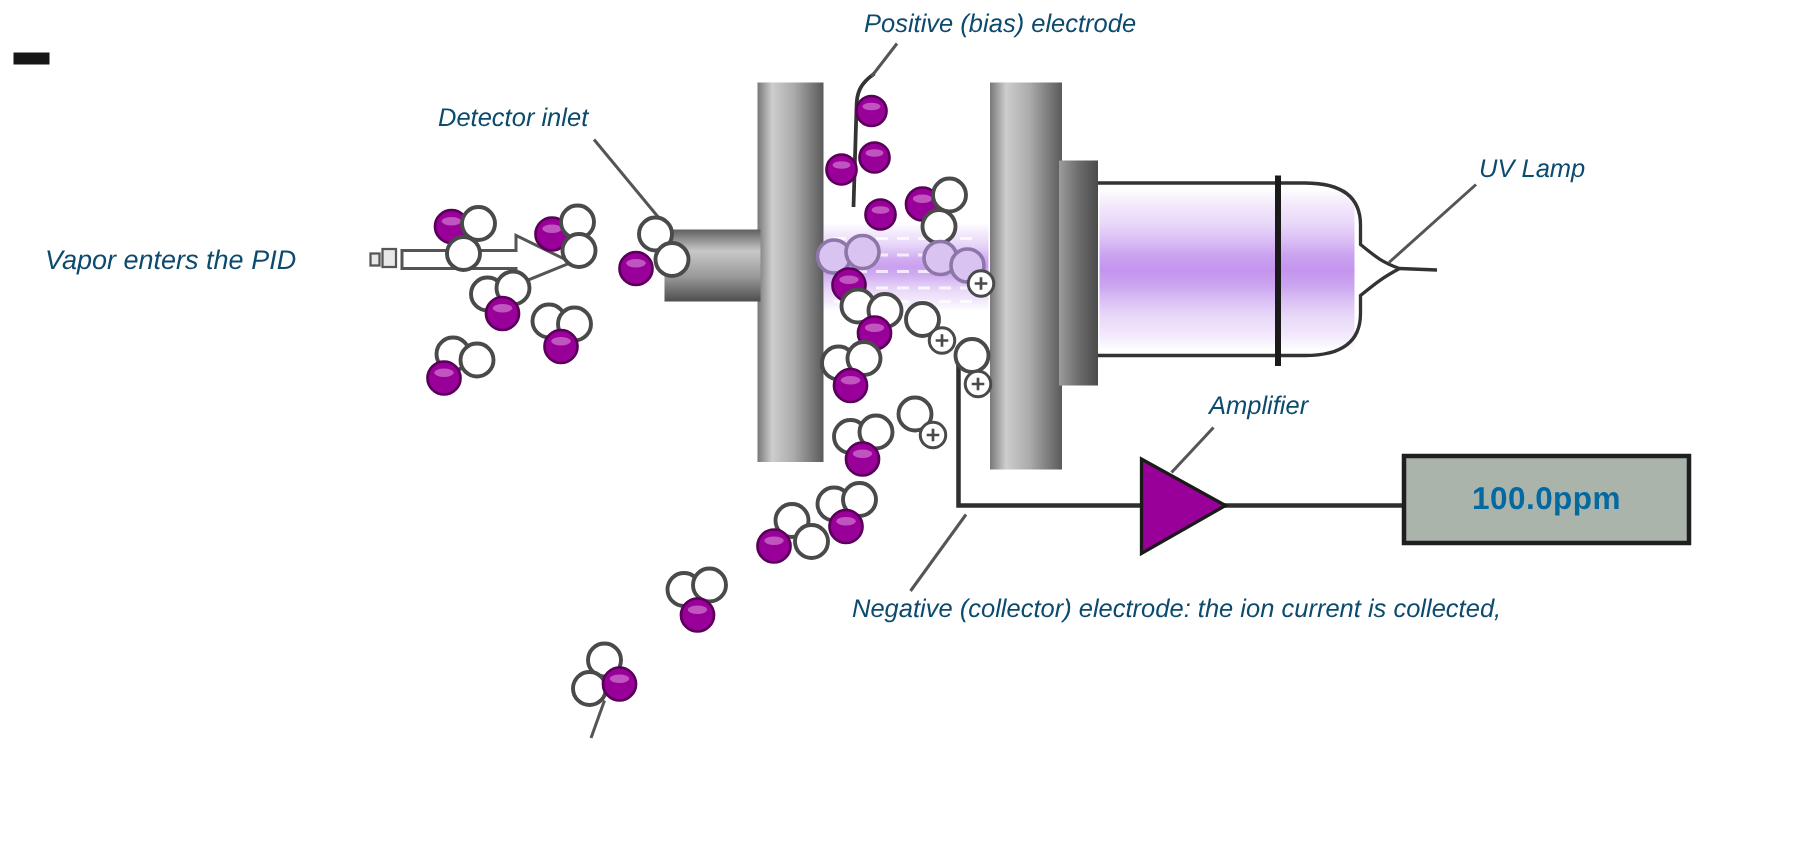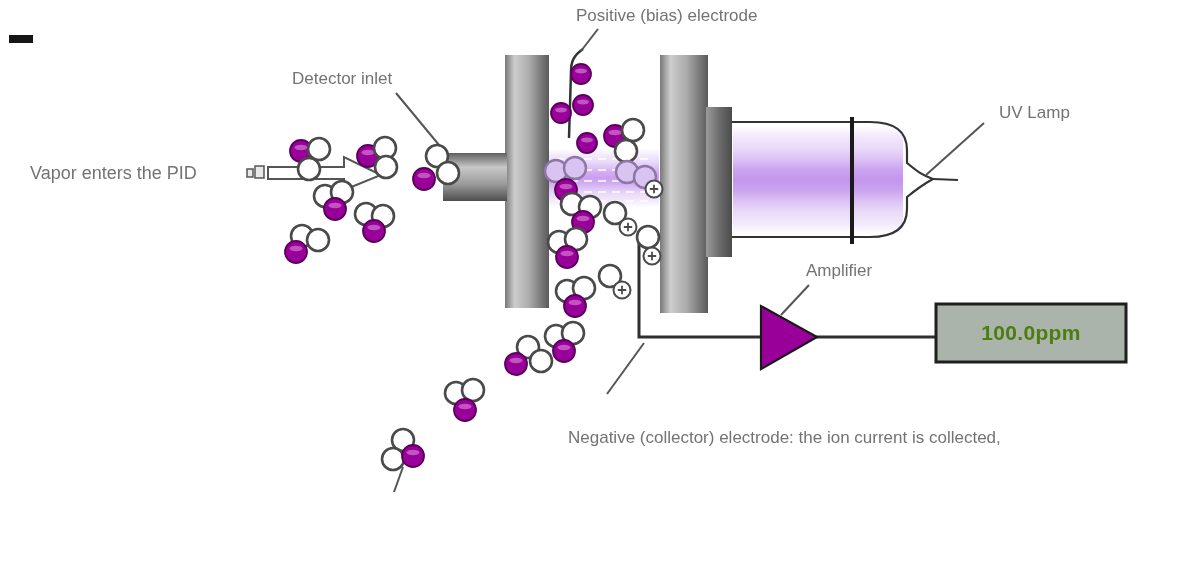--- a/index.html
+++ b/index.html
@@ -1,29 +1,29 @@
 <!DOCTYPE html>
 <html><head>
 <meta charset="utf-8">
 <style>
   html,body{margin:0;padding:0;background:#fff;}
   .stage{position:relative;width:1200px;height:562px;background:#ffffff;overflow:hidden;
          font-family:"Liberation Sans",sans-serif;}
   .stage svg{position:absolute;left:0;top:0;}
-  .lbl{position:absolute;color:#737373;font-size:17px;white-space:nowrap;}
+  .lbl{position:absolute;color:#0c4a6e;font-size:17px;white-space:nowrap;font-style:italic;}
   .lbl-vapor-in{left:30px;top:163px;font-size:18px;}
   .lbl-inlet{left:292px;top:69px;text-align:center;}
   .lbl-pos{left:576px;top:6px;}
-  .lbl-uv{left:986px;top:103px;margin-left:13px;}
+  .lbl-uv{left:986px;top:103px;}
   .lbl-amp{left:806px;top:261px;}
-  .lbl-neg{left:568px;top:395px;line-height:22px;margin-top:32px;}
+  .lbl-neg{left:568px;top:395px;line-height:22px;}
   .lbl-exit{left:339px;top:494px;line-height:24px;}
   .reading{position:absolute;left:936px;top:304px;width:190px;height:58px;
            display:flex;align-items:center;justify-content:center;
-           font-weight:bold;font-size:21px;color:#4d7c0f;letter-spacing:.3px;}
+           font-weight:bold;font-size:21px;color:#0369a1;letter-spacing:.3px;}
 </style>
 </head>
 <body>
 
 <div class="stage">
 
 <svg width="1200" height="562" viewBox="0 0 1200 562">
   <defs>
     <linearGradient id="barH" x1="0" y1="0" x2="1" y2="0">
       <stop offset="0" stop-color="#787878"></stop>

